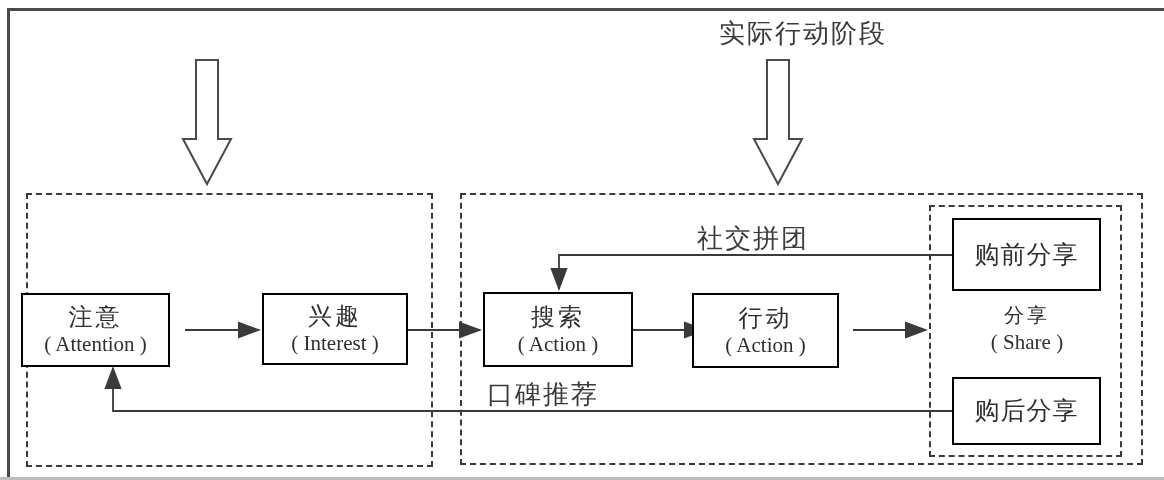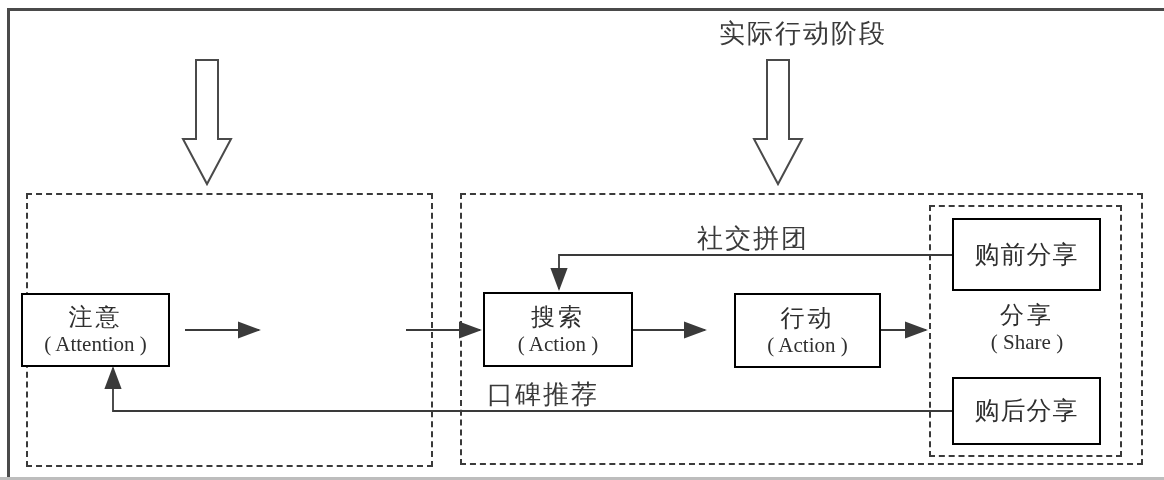--- a/index.html
+++ b/index.html
@@ -26,29 +26,29 @@
   .node{
     position:absolute;border:2px solid #000000;background:#fff;
     display:flex;flex-direction:column;align-items:center;justify-content:center;
     text-align:center;
   }
   .node .zh{font-size:24px;letter-spacing:3px;line-height:28px;color:#2f2f2f;}
   .node .en{font-size:21px;line-height:26px;color:#2f2f2f;white-space:nowrap;}
   .node-attention{left:21px;top:293px;width:145px;height:70px;}
   .node-interest{left:262px;top:293px;width:142px;height:68px;}
   .node-search{left:483px;top:292px;width:146px;height:71px;}
-  .node-action{left:734px;top:293px;width:143px;height:71px;text-align:right;}
+  .node-action{left:692px;top:293px;width:143px;height:71px;text-align:right;}
   .node-preshare{left:952px;top:218px;width:145px;height:69px;}
   .node-postshare{left:952px;top:377px;width:145px;height:64px;}
   .node-small .zh{font-size:25px;letter-spacing:1px;}
   .share-label{
     position:absolute;left:950px;top:301px;width:154px;text-align:center;
     display:flex;flex-direction:column;align-items:center;
   }
-  .share-label .zh{font-size:24px;letter-spacing:3px;line-height:28px;}
+  .share-label .zh{font-size:20px;letter-spacing:3px;line-height:28px;}
   .share-label .en{font-size:21px;line-height:27px;white-space:nowrap;}
   .edge-label{position:absolute;font-size:26px;letter-spacing:2px;color:#3a3a3a;white-space:nowrap;}
   .edge-label.social{left:653px;top:221px;width:200px;text-align:center;}
   .edge-label.wom{left:487px;top:377px;width:120px;text-align:left;}
   svg.overlay{position:absolute;left:0;top:0;width:1164px;height:480px;pointer-events:none;}
 </style>
 </head>
 <body>
 
 <div class="canvas">
@@ -80,20 +80,24 @@
 
   <div class="dashed-box dash-left"></div>
   <div class="dashed-box dash-right"></div>
   <div class="dashed-box dash-share"></div>
 
   <div class="node node-attention">
     <span class="zh">注意</span>
     <span class="en">( Attention )</span>
   </div>
 
+  <div class="node node-interest">
+    <span class="zh">兴趣</span>
+    <span class="en">( Interest )</span>
+  </div>
 
   <div class="node node-search">
     <span class="zh">搜索</span>
     <span class="en">( Action )</span>
   </div>
 
   <div class="node node-action">
     <span class="zh">行动</span>
     <span class="en">( Action )</span>
   </div>

